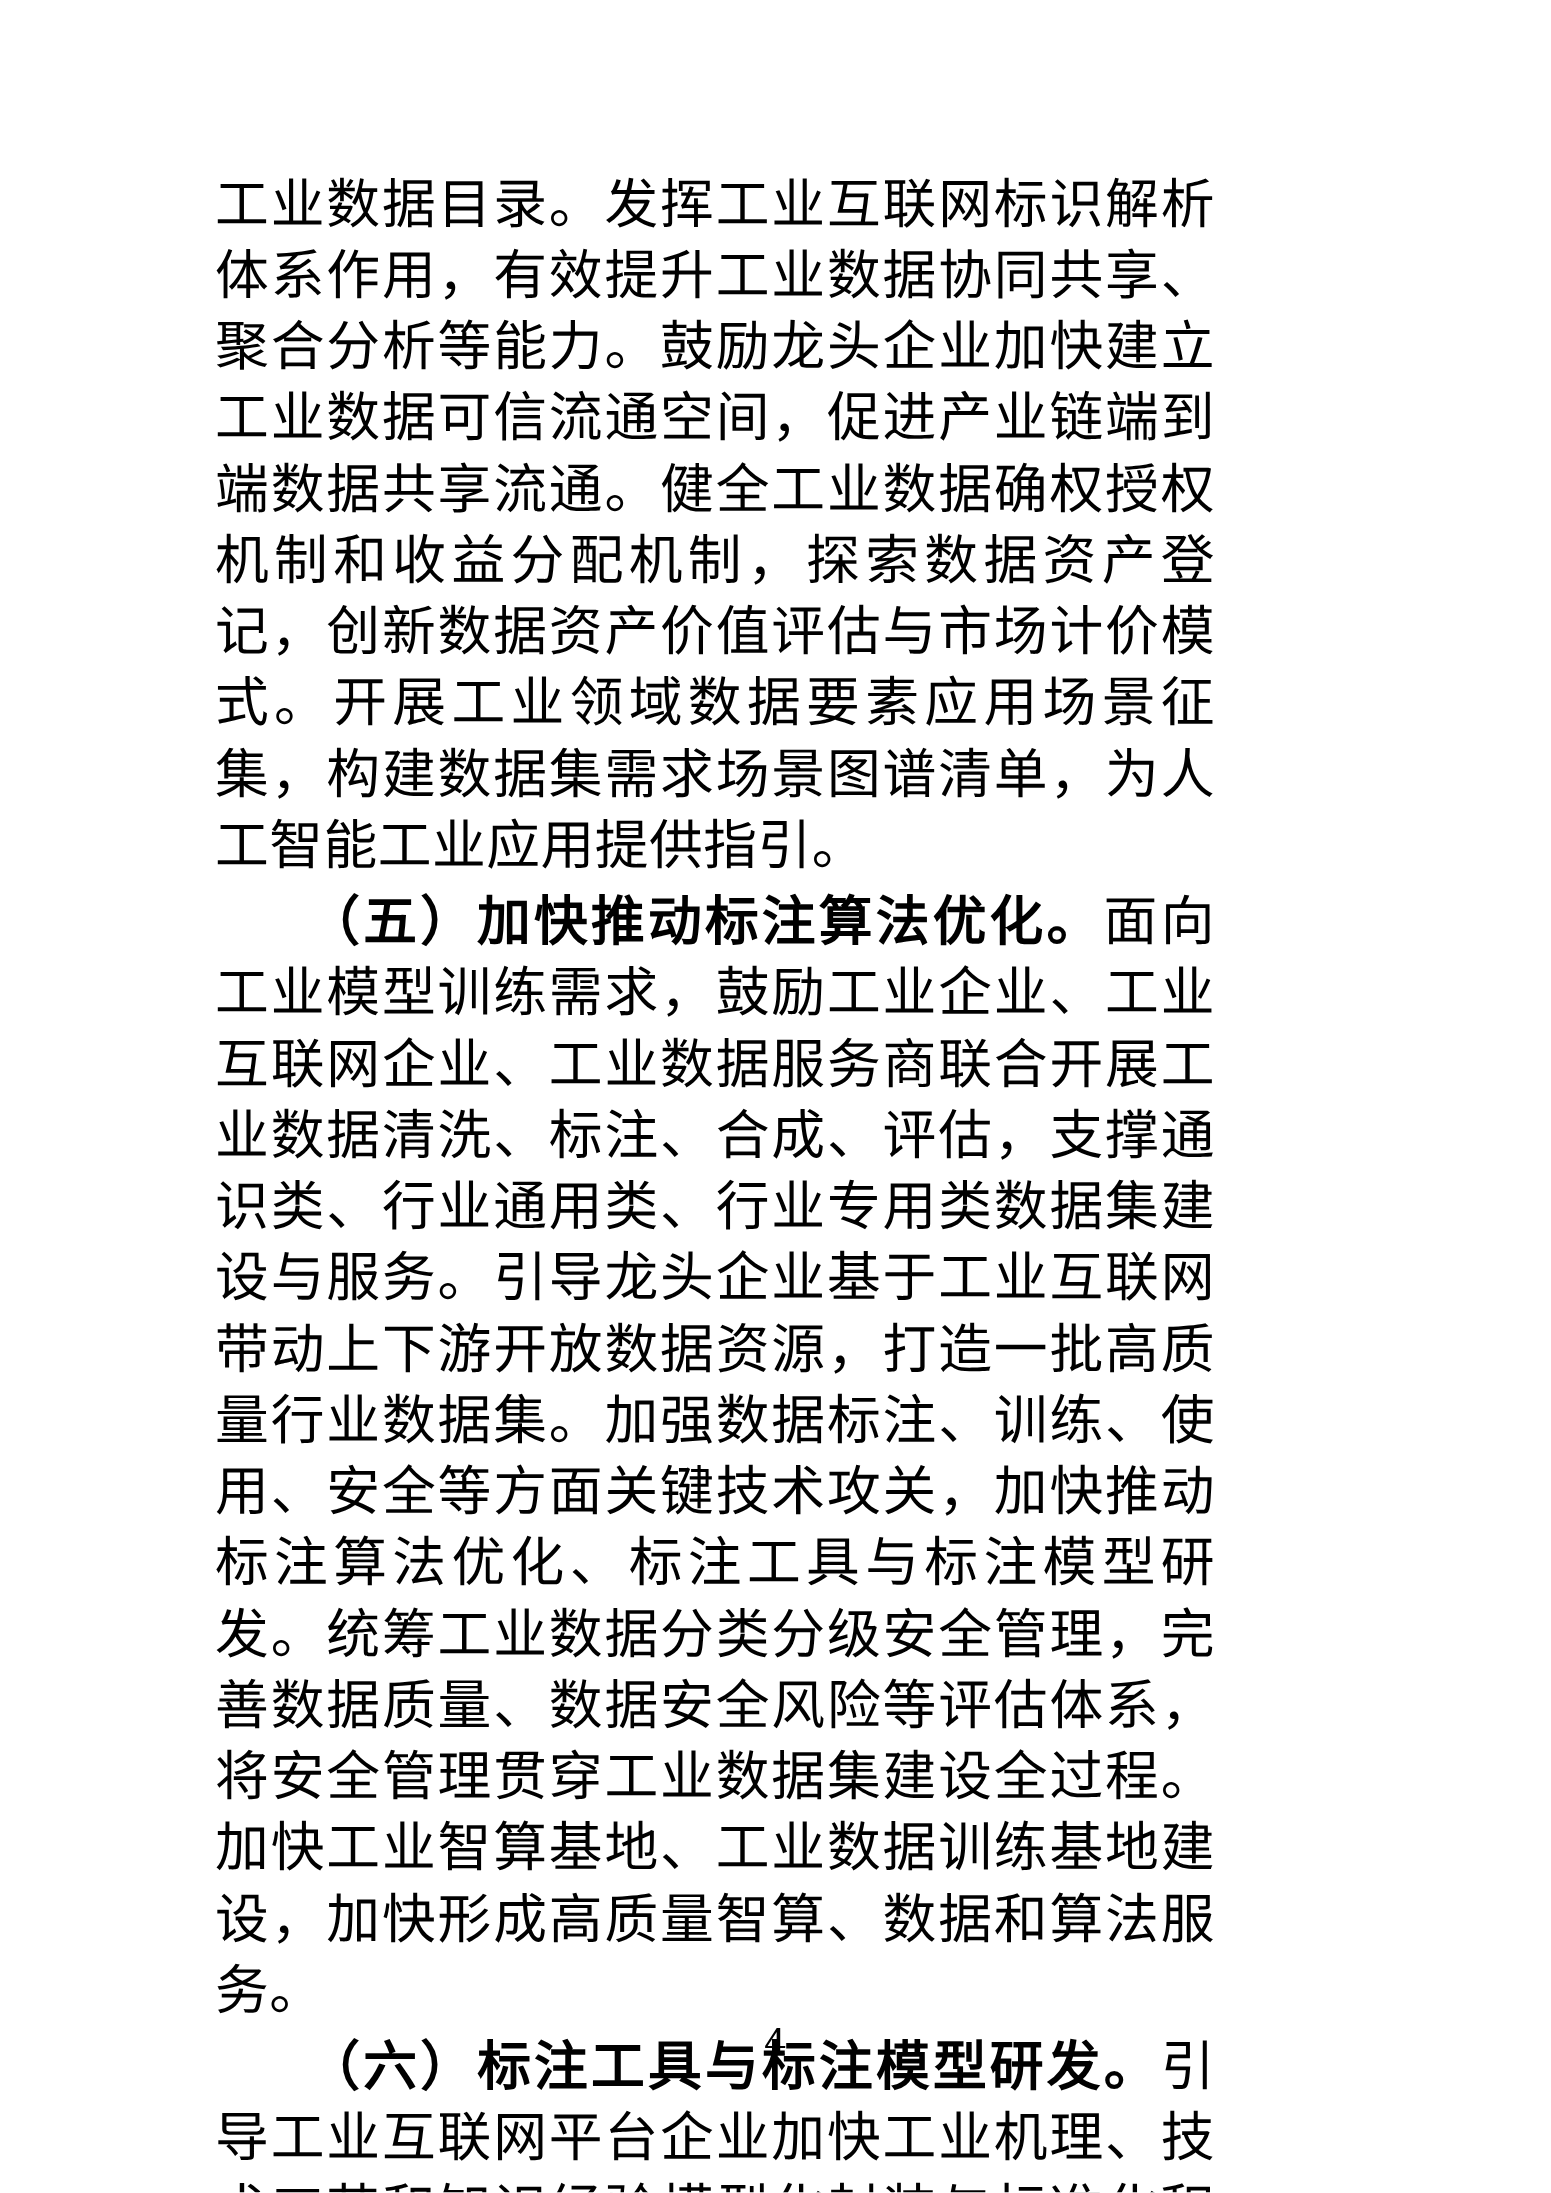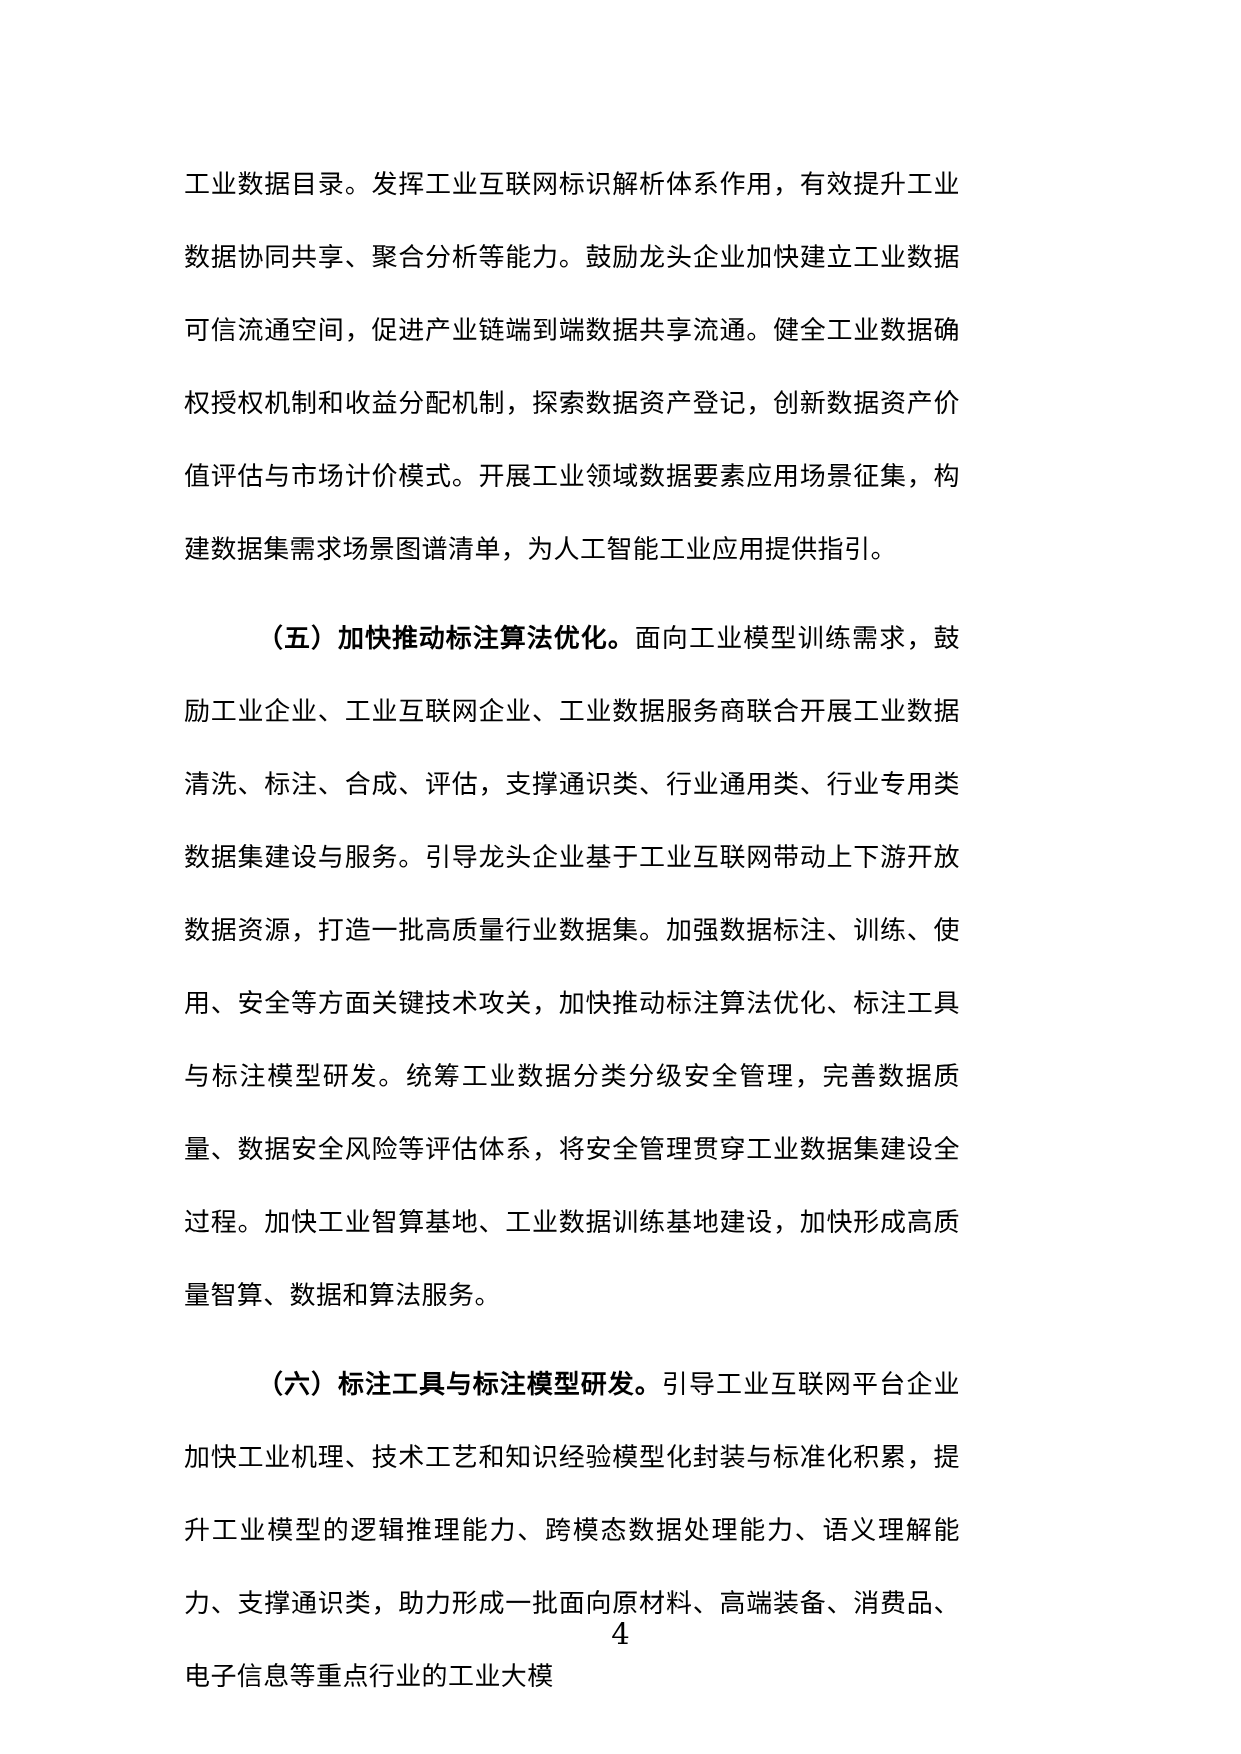--- a/index.html
+++ b/index.html
@@ -22,23 +22,23 @@
 
   
   .text-body {
     position: absolute;
     left: 168px;
     top: 132px;
     width: 808px;
   }
 
   .para {
-    margin: 16px;
-    font-size: 26px;
-    line-height: 73px;
+    margin: 4px;
+    font-size: 43px;
+    line-height: 57px;
     letter-spacing: 0.4px;
     text-align: justify;
     text-align-last: left;
     text-justify: inter-character;
     word-break: break-all;
     font-weight: 400;
   }
 
   .para + .para {
     margin-top: 0;

